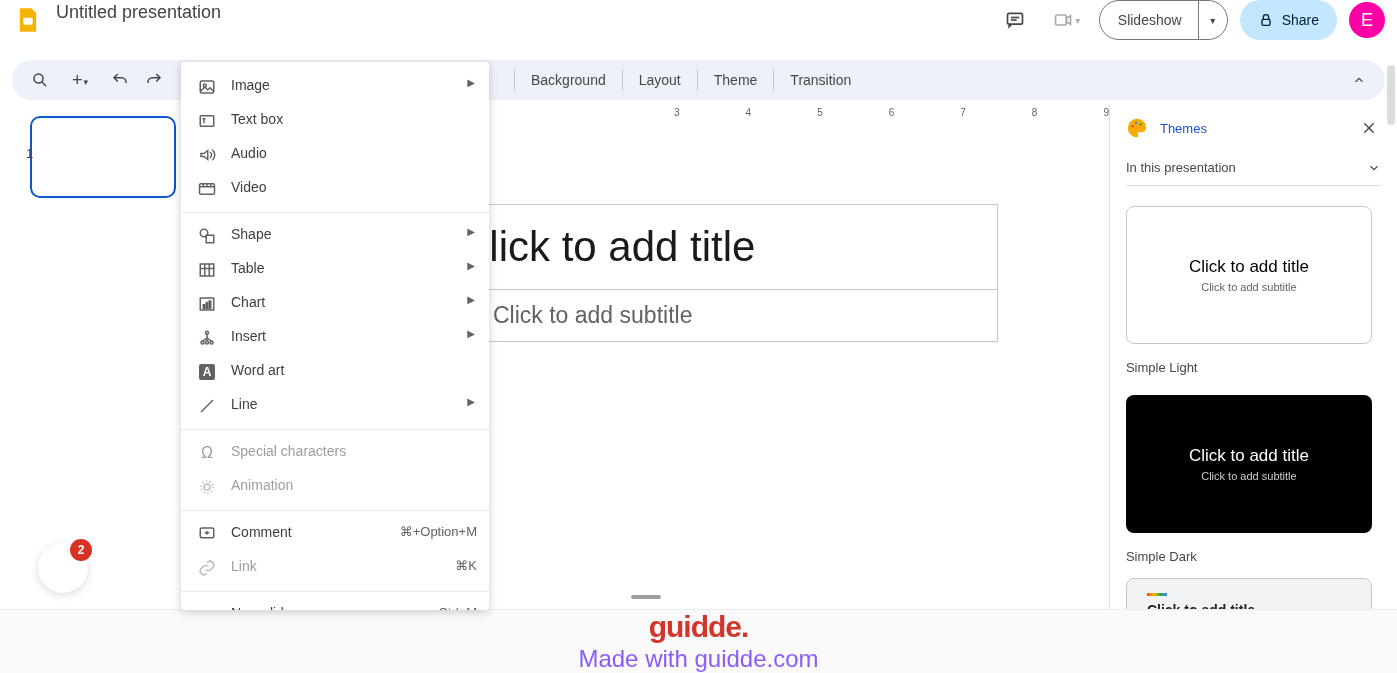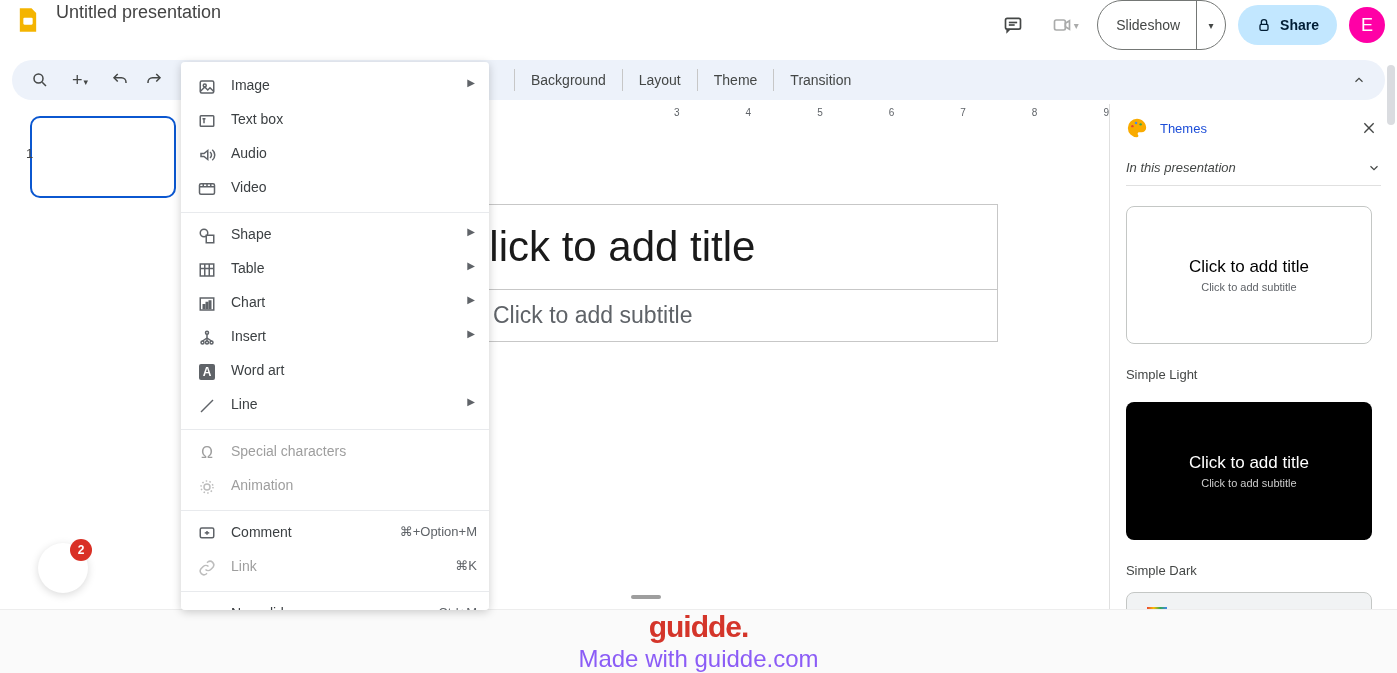--- a/index.html
+++ b/index.html
@@ -9,24 +9,24 @@
     .logo { width: 40px; height: 40px; display: flex; align-items: center; justify-content: center; }
     .logo svg { width: 28px; height: 28px; }
     .title-area { flex: 1; display: flex; flex-direction: column; justify-content: center; margin-left: 4px; }
     .doc-title { font-size: 18px; color: #444; padding: 2px 4px; }
     .menubar { display: flex; margin-top: 1px; }
     .menubar-item { padding: 4px 9px; font-size: 14px; color: #202124; border-radius: 4px; cursor: pointer; }
     .menubar-item.active { background: #e8ebee; }
     
     .header-right { display: flex; align-items: center; gap: 12px; }
     .hdr-btn { width: 40px; height: 40px; display: flex; align-items: center; justify-content: center; border-radius: 50%; }
-    .slideshow-btn { display: flex; align-items: center; height: 50px; border: 1px solid #747775; border-radius: 40px; overflow: hidden; }
+    .slideshow-btn { display: flex; align-items: center; height: 40px; border: 1px solid #747775; border-radius: 40px; overflow: hidden; }
     .slideshow-main { padding: 0 16px 0 18px; font-size: 14px; color: #444746; font-weight: 500; height: 100%; display: flex; align-items: center; border-right: 1px solid #747775; }
     .slideshow-drop { width: 28px; display: flex; align-items: center; justify-content: center; height: 100%; }
-    .share-btn { background: #c2e7ff; border-radius: 40px; height: 40px; padding: 0 18px; display: flex; align-items: center; gap: 8px; font-size: 14px; font-weight: 700; color: #001d35; }
+    .share-btn { background: #c2e7ff; border-radius: 40px; height: 40px; padding: 0 18px; display: flex; align-items: center; gap: 8px; font-size: 14px; font-weight: 400; color: #001d35; }
     .avatar { width: 36px; height: 36px; border-radius: 50%; background: #ff00a6; color: #fff; display: flex; align-items: center; justify-content: center; font-size: 18px; font-weight: 500; }
     
     .toolbar-strip { height: 48px; display: flex; align-items: center; padding: 0 12px; gap: 4px; }
     .left-tools { display: flex; align-items: center; gap: 2px; padding: 4px; }
     .tool { width: 32px; height: 32px; display: flex; align-items: center; justify-content: center; border-radius: 4px; color: #444746; }
     .tool.wide { width: 44px; }
     
     .secondary-bar { background: #edf2fa; border-radius: 24px; height: 40px; flex: 1; display: flex; align-items: center; padding: 0 10px 0 48px; margin-left: -58px; z-index: -1; position: relative;}
     .sep { width: 1px; height: 22px; background: #c7c7c7; margin: 0 2px; }
     .sec-btn { padding: 6px 14px; font-size: 14px; color: #444746; border-radius: 4px; }
@@ -37,28 +37,28 @@
     .slide-num { font-size: 13px; color: #444; position: absolute; left: 26px; top: 146px; }
     .thumb { width: 146px; height: 82px; background: #fff; border: 2px solid #0b57d0; border-radius: 10px; margin-left: 22px; }
     
     .canvas-area { flex: 1; position: relative; background: #fff; }
     .ruler-h { height: 16px; background: #fff; display: flex; align-items: center; font-size: 10px; color: #5f6368; padding-left: 490px; letter-spacing: 0; }
     
     .themes-panel { width: 310px; border-left: 1px solid #e0e0e0; padding: 12px 16px; overflow-y: auto; }
     .themes-header { display: flex; align-items: center; gap: 12px; padding-bottom: 10px; }
     .themes-title { font-size: 13px; color: #1d4ed8; flex: 1; }
     .close-themes { width: 24px; height: 24px; display: flex; align-items: center; justify-content: center; }
-    .themes-sub { display: flex; justify-content: space-between; align-items: center; padding: 10px 0; font-size: 13px; color: #444746; border-bottom: 1px solid #e0e0e0; font-style: italic; }
+    .themes-sub { display: flex; justify-content: space-between; align-items: center; padding: 10px 0; font-size: 13px; color: #444746; border-bottom: 1px solid #e0e0e0; }
     .theme-card { margin-top: 20px; }
     .theme-preview { width: 246px; height: 138px; border: 1px solid #c4c7c5; border-radius: 8px; display: flex; flex-direction: column; align-items: center; justify-content: center; }
     .theme-preview.dark { background: #000; color: #fff; border: none; }
     .theme-prev-title { font-size: 17px; margin-bottom: 4px; }
     .theme-prev-sub { font-size: 11px; color: #5f6368; }
     .dark .theme-prev-sub { color: #ccc; }
-    .theme-name { font-size: 13px; color: #444746; margin-top: 23px; }
+    .theme-name { font-size: 13px; color: #444746; margin-top: 16px; }
     .theme-bar { width: 20px; height: 3px; background: linear-gradient(to right, #ea4335, #fbbc04, #34a853, #4285f4); margin-bottom: 6px; }
     
     .dropdown-menu { position: absolute; left: 181px; top: 62px; width: 308px; max-height: 548px; background: #fff; box-shadow: 0 2px 10px rgba(0,0,0,0.2); border-radius: 4px; overflow-y: auto; z-index: 100; padding: 8px 0; }
     .menu-item { display: flex; padding: 7px 12px 7px 16px; font-size: 14px; color: #3c4043; gap: 14px; }
     .menu-item.disabled { color: #9e9e9e; }
     .menu-icon { width: 20px; height: 20px; display: flex; align-items: center; justify-content: center; flex-shrink: 0; }
     .menu-label { flex: 1; }
     .menu-shortcut { font-size: 13px; color: #5f6368; }
     .menu-arrow { width: 12px; display: flex; justify-content: center; color: #5f6368; font-size: 10px; }
     .menu-divider { height: 1px; background: #e8eaed; margin: 6px 0; }

